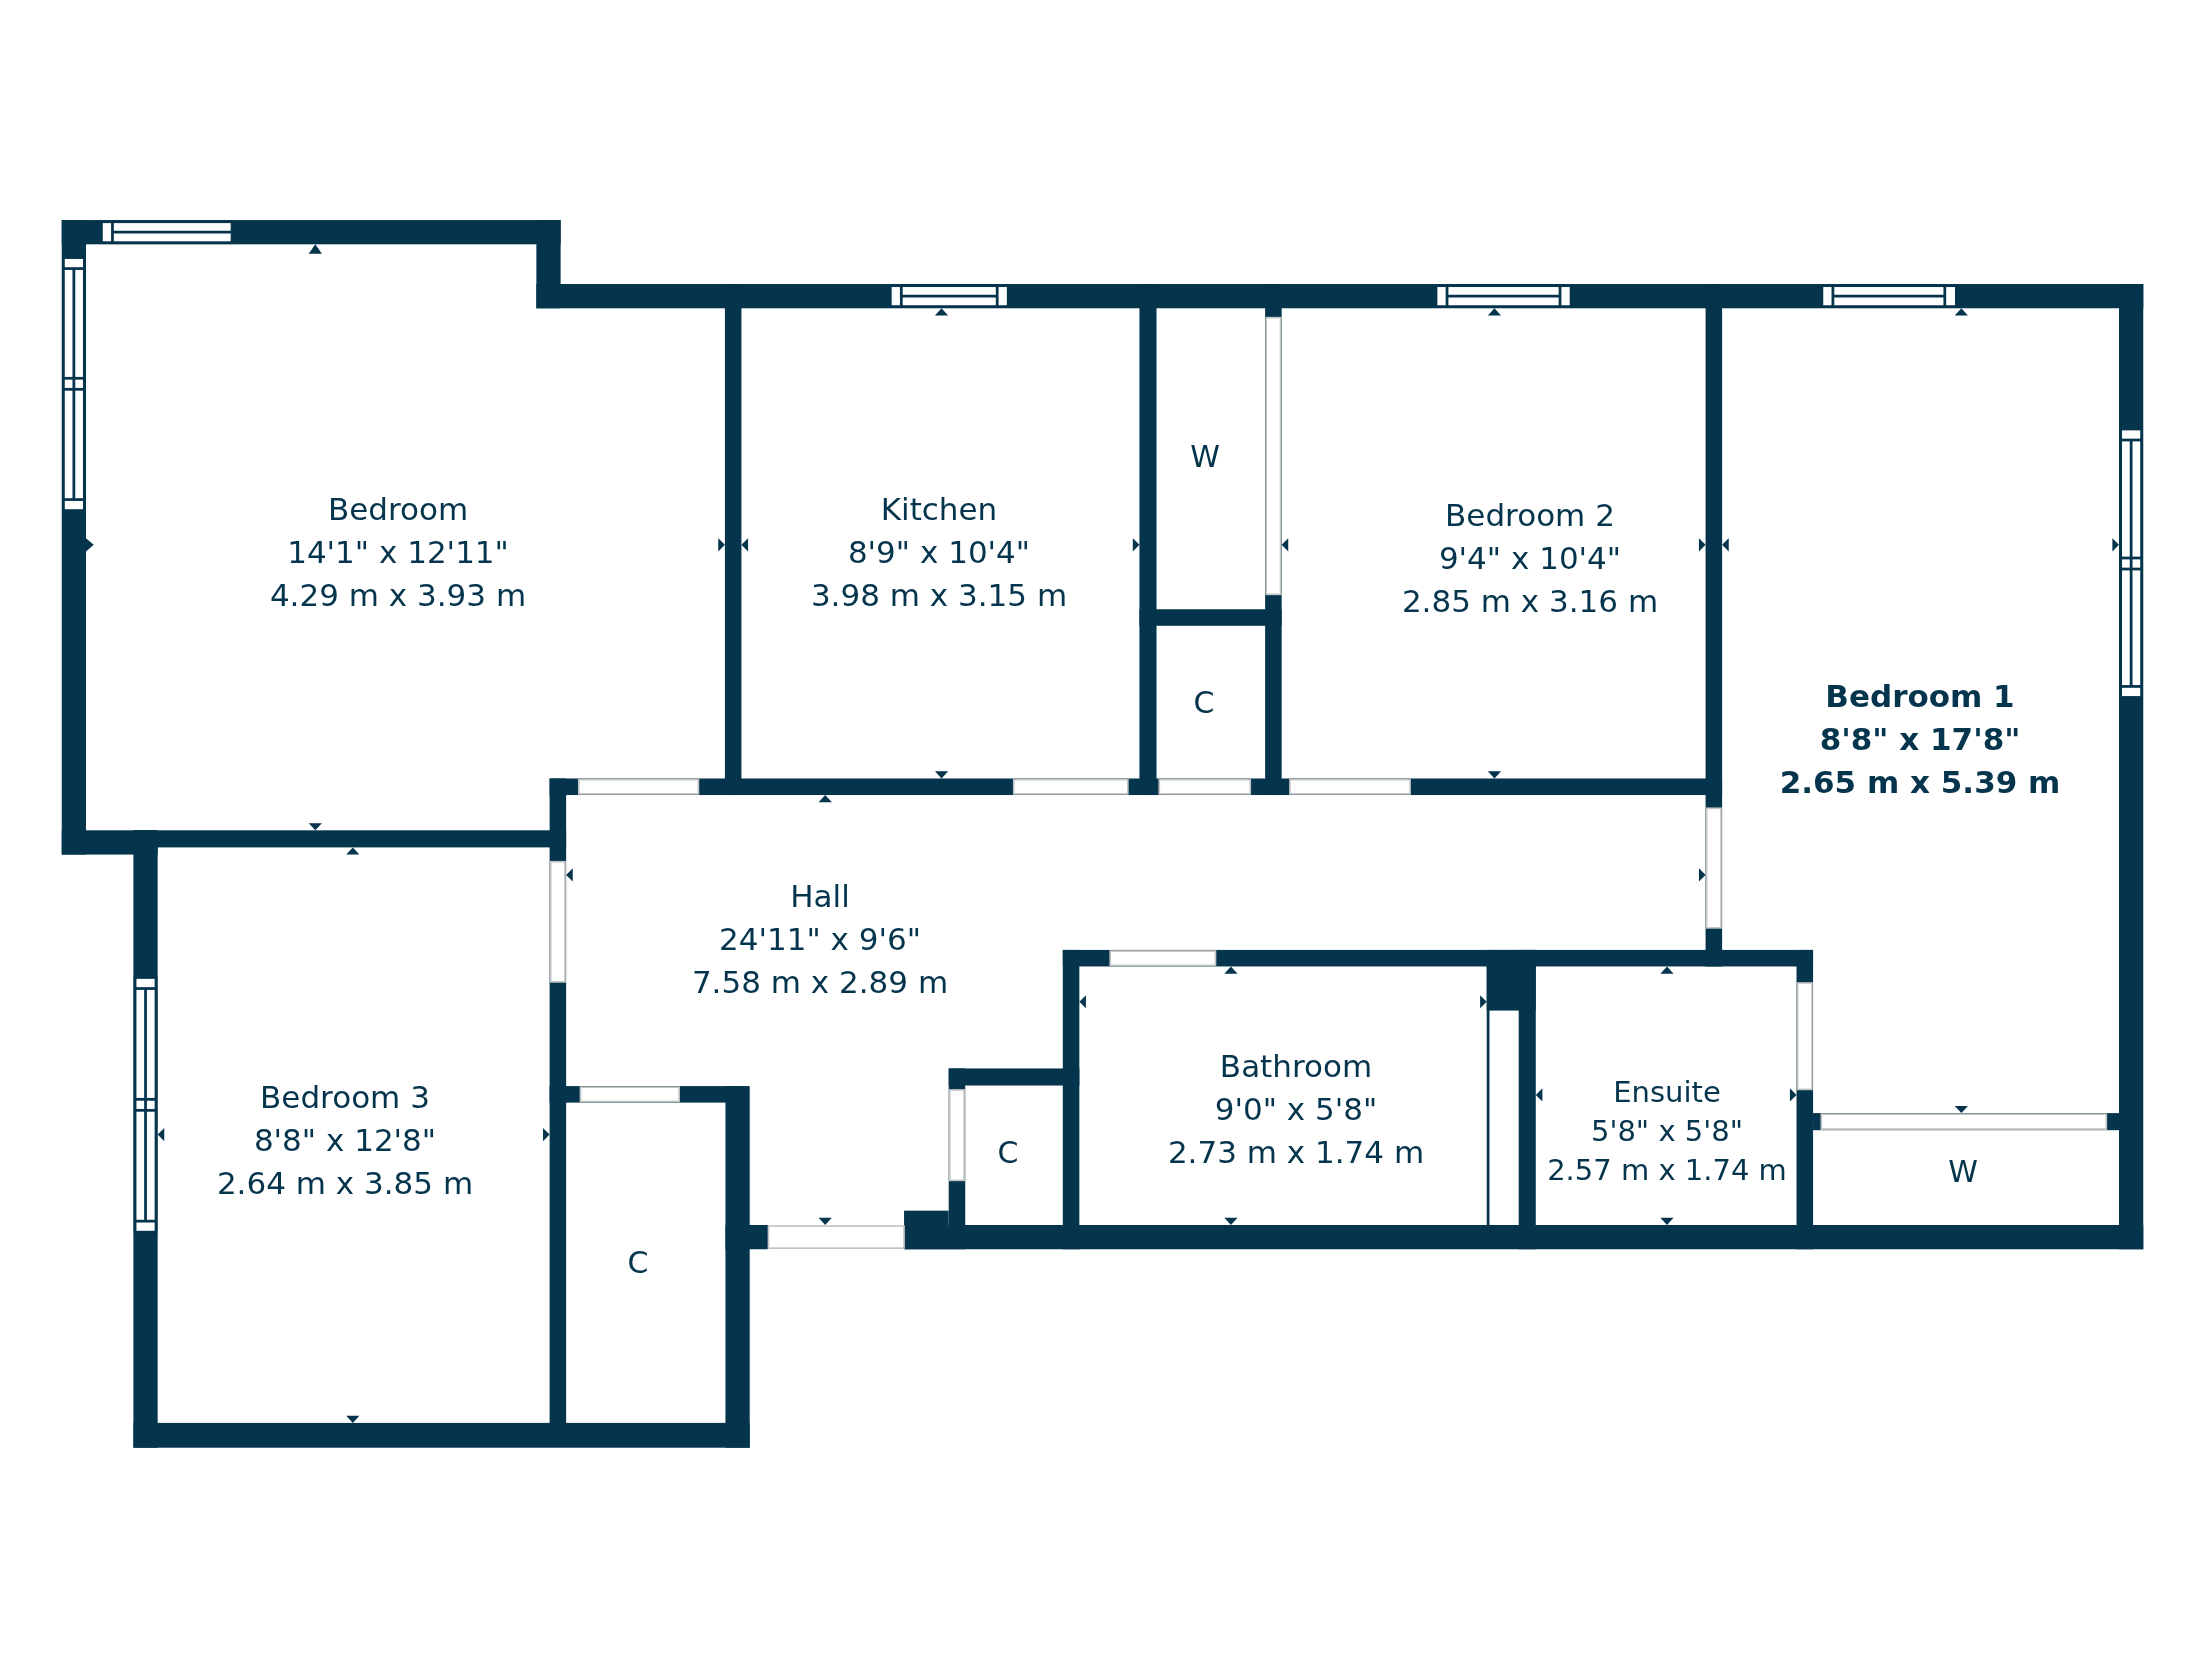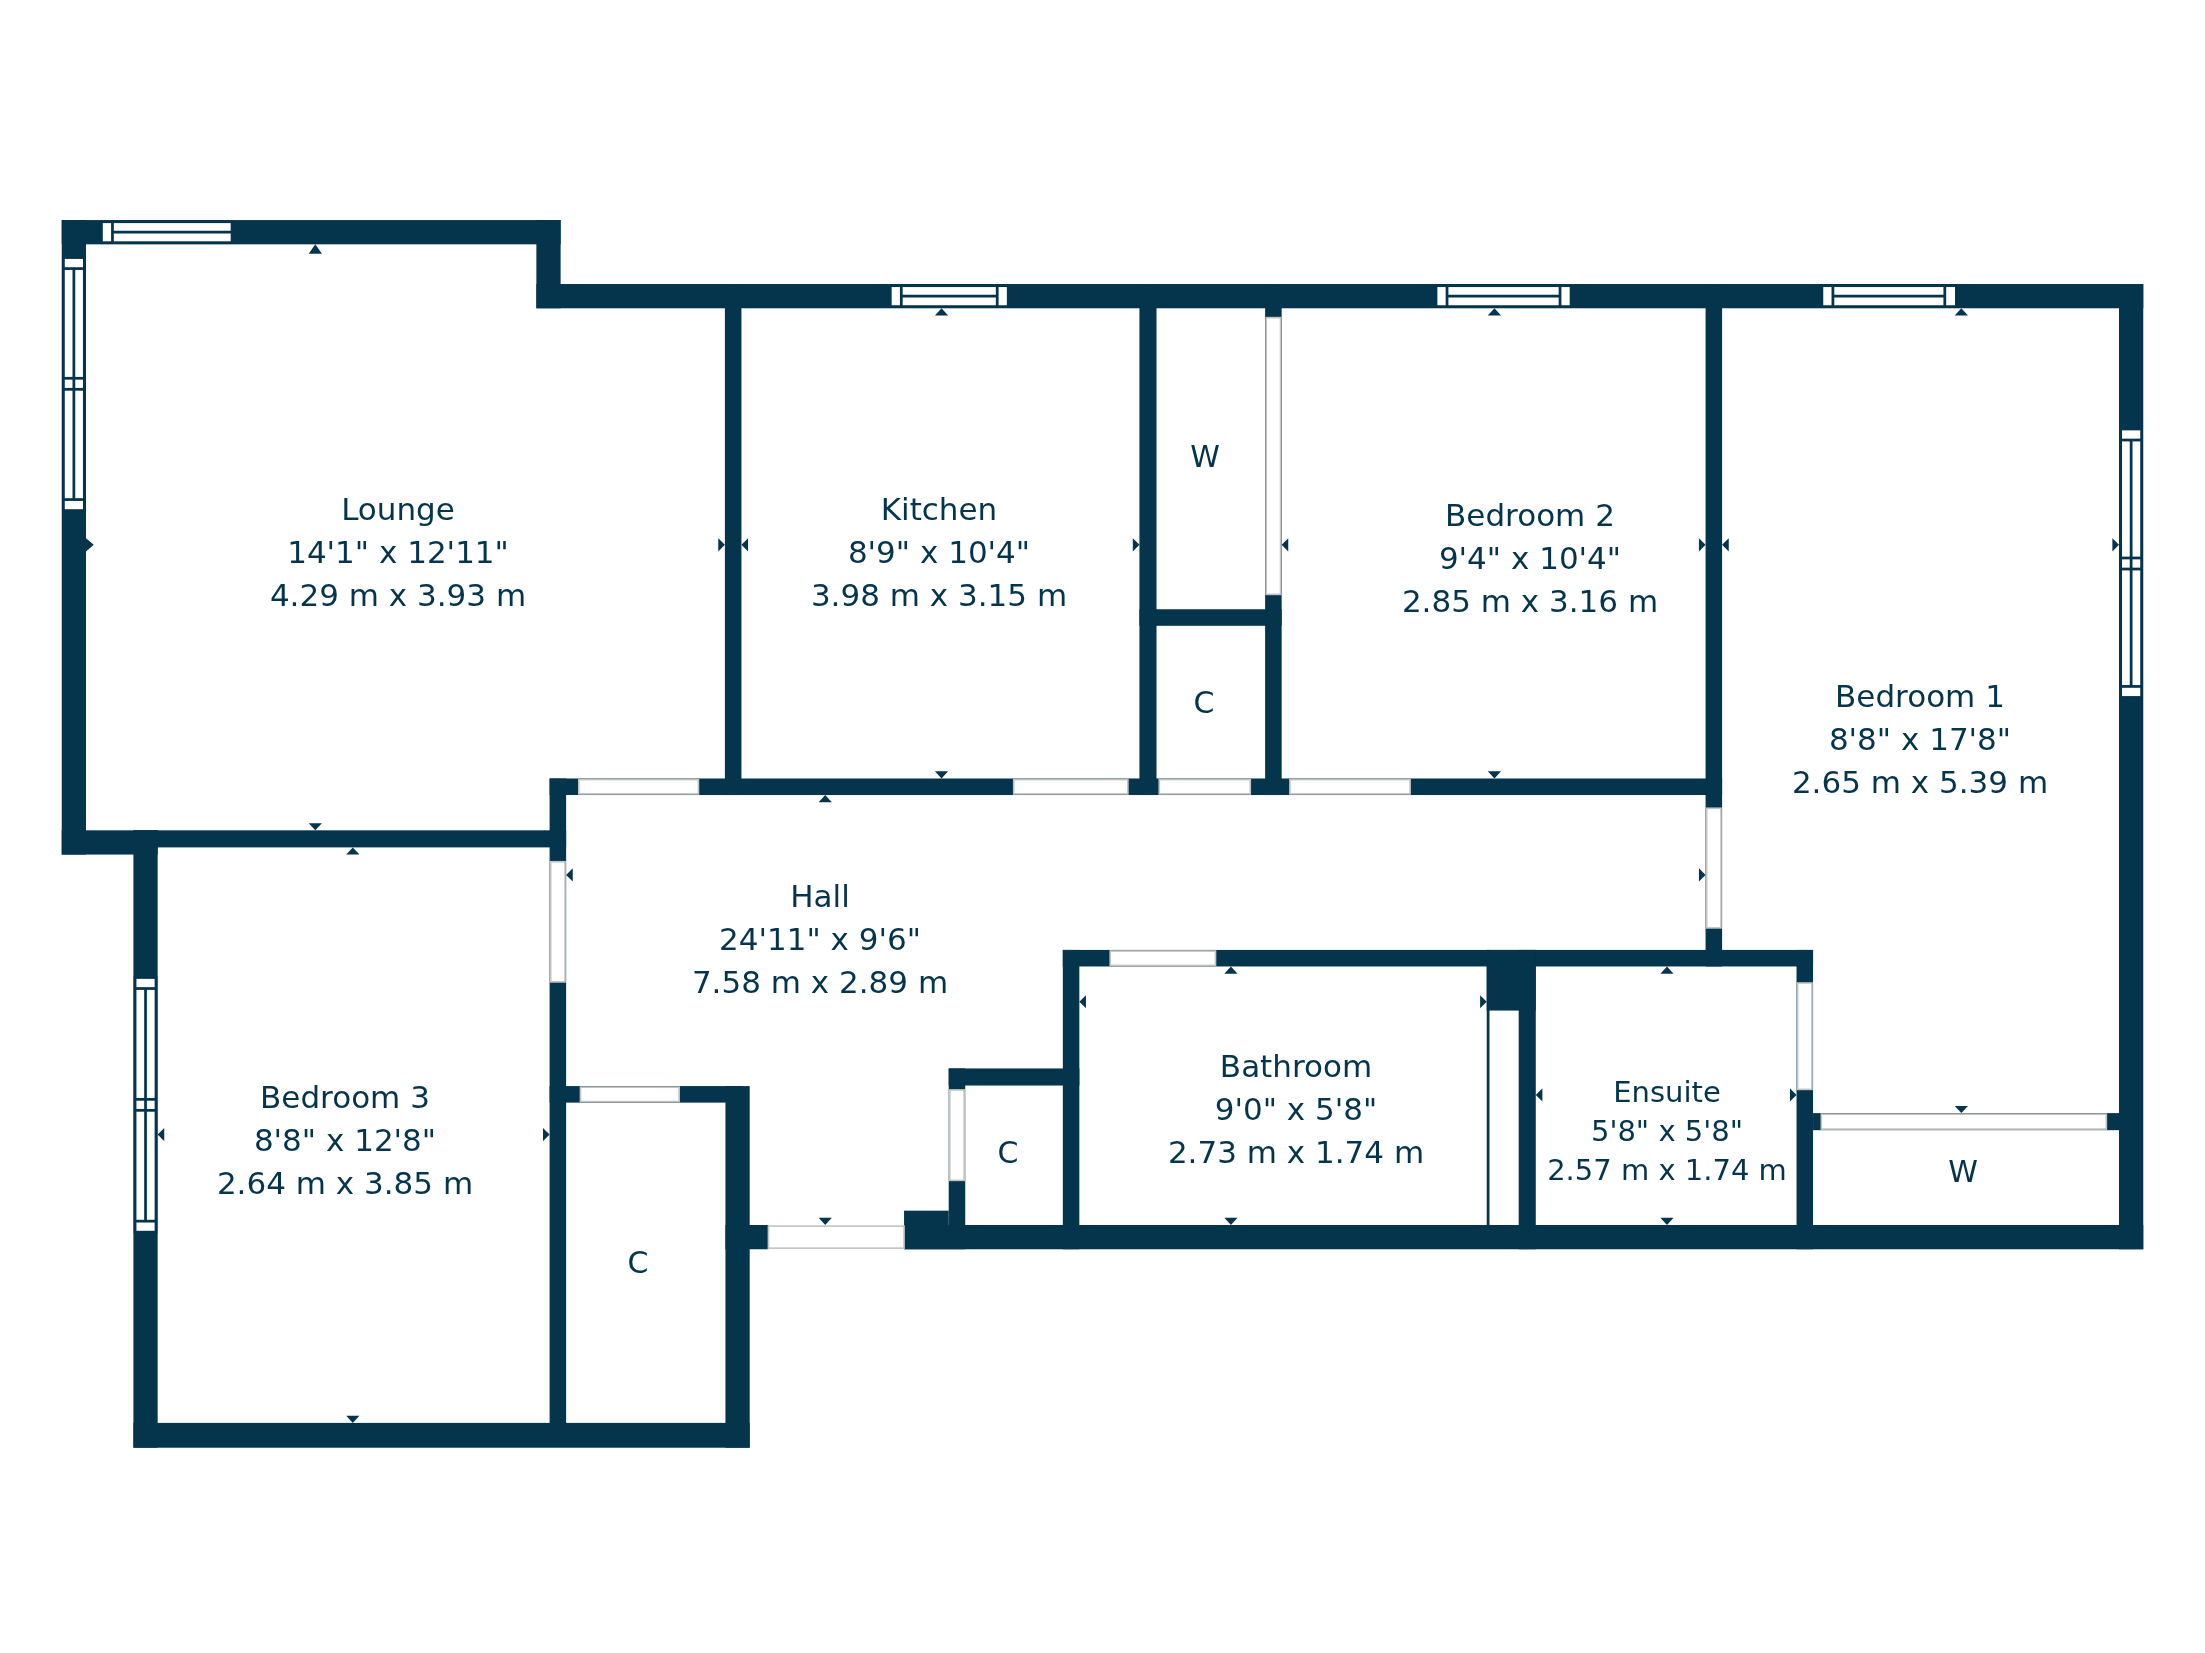--- a/index.html
+++ b/index.html
@@ -176,38 +176,38 @@
     <polygon class="arrow" points="3247,1974 3259,1986 3247,1998"></polygon>
 
     <polygon class="arrow" points="628,1550 640,1537 652,1550"></polygon>
     <polygon class="arrow" points="628,2568 640,2581 652,2568"></polygon>
     <polygon class="arrow" points="298,2046 286,2058 298,2070"></polygon>
     <polygon class="arrow" points="985,2046 997,2058 985,2070"></polygon>
   </g>
 </svg>
 
 <div class="room-label fs-l" style="left:398px;top:488px;">
-  <span class="name">Lounge</span>
+  <span class="name">Bedroom</span>
   <span class="imp">14'1" x 12'11"</span>
   <span class="met">4.29 m x 3.93 m</span>
 </div>
 
 <div class="room-label fs-l" style="left:939px;top:488px;text-align:center;">
   <span class="name">Kitchen</span>
   <span class="imp">8'9" x 10'4"</span>
   <span class="met">3.98 m x 3.15 m</span>
 </div>
 
 <div class="room-label fs-l" style="left:1494px;top:494px;margin-left:36px;">
   <span class="name">Bedroom 2</span>
   <span class="imp">9'4" x 10'4"</span>
   <span class="met">2.85 m x 3.16 m</span>
 </div>
 
-<div class="room-label fs-l" style="left:1920px;top:675px;">
+<div class="room-label fs-l" style="left:1920px;top:675px;font-weight:bold;">
   <span class="name">Bedroom 1</span>
   <span class="imp">8'8" x 17'8"</span>
   <span class="met">2.65 m x 5.39 m</span>
 </div>
 
 <div class="room-label fs-l" style="left:820px;top:875px;">
   <span class="name">Hall</span>
   <span class="imp">24'11" x 9'6"</span>
   <span class="met">7.58 m x 2.89 m</span>
 </div>

